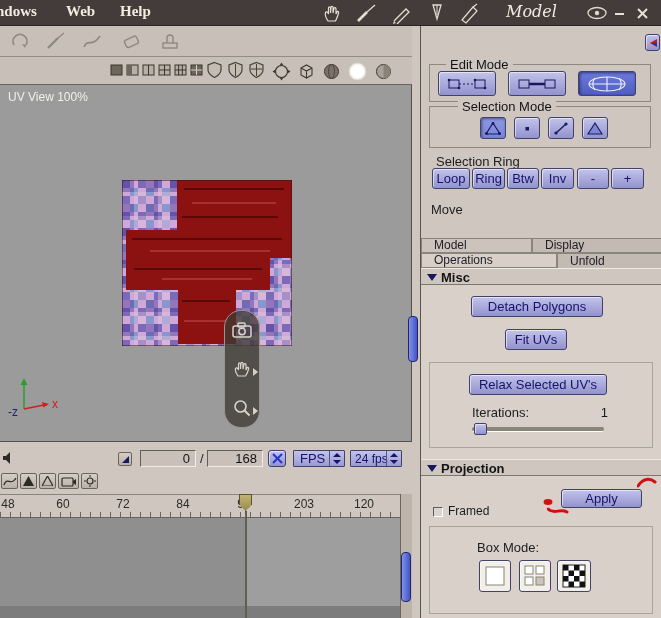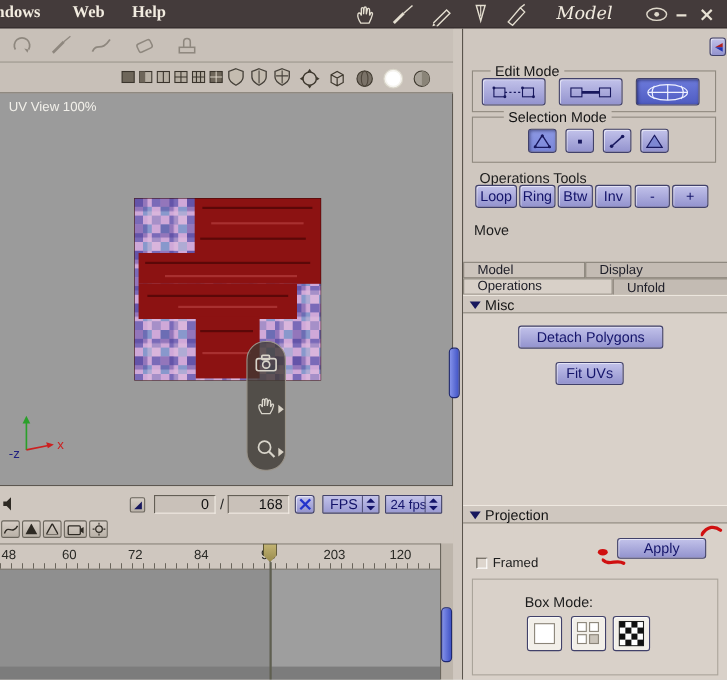--- a/index.html
+++ b/index.html
@@ -23,21 +23,21 @@
 
   .field { background:#c9c1b9; border-top:1px solid #635e55; border-left:1px solid #635e55;
            border-bottom:1px solid #f2ece4; border-right:1px solid #f2ece4;
            color:#111; display:flex; align-items:center; justify-content:flex-end; padding-right:5px; }
 
   .group { border:1px solid #8f897f; }
   .group-label { position:absolute; top:-8px; left:16px; background:#cfc7bf; padding:0 4px; font-size:13px; color:#141414; white-space:nowrap; }
 
   .sec-header { left:0; width:241px; height:17px; background:#cfc7bf; border-top:1px solid #efe9e1; border-bottom:1px solid #7d776d; }
   .tri-down { width:0; height:0; border-left:5px solid transparent; border-right:5px solid transparent; border-top:7px solid #18185e; position:absolute; left:6px; top:5px; }
-  .sec-title { position:absolute; left:20px; top:1px; font-size:13px; font-weight:normal; color:#141414; }
+  .sec-title { position:absolute; left:20px; top:1px; font-size:13px; font-weight:bold; color:#141414; }
 
   .tab { border:1px solid #8a847a; font-size:12px; line-height:13px; padding-left:12px; color:#20202a; display:flex; align-items:center; }
 
   .dd { background:linear-gradient(#c2c2ea,#9a9ad2); border:1px solid #41416a; border-radius:1px; color:#14146a; display:flex; align-items:center; }
   .dd-arrow { position:absolute; right:0; top:0; bottom:0; width:15px; border-left:1px solid #55557c; display:flex; align-items:center; justify-content:center; }
 
   .check { width:10px; height:10px; background:#ddd5cd; border-top:1px solid #635e55; border-left:1px solid #635e55; border-bottom:1px solid #fff; border-right:1px solid #fff; }
 
   .ruler-num { position:absolute; top:2px; width:28px; text-align:center; font-size:12px; color:#2a2a26; }
   .thumb-blue { background:linear-gradient(90deg,#8априм; }
@@ -446,21 +446,21 @@
             <circle cx="13" cy="2" r="1.6" fill="#18185e"></circle>
           </svg>
       </div>
       <div class="abs btn" style="left:152px;top:10px;width:26px;height:22px">
         <svg width="16" height="13">
             <path d="M8,1 L15,12 H1 Z" fill="#7d87d2" stroke="#18185e" stroke-width="1.1"></path>
           </svg>
       </div>
     </div>
 
-    <span class="abs" style="left:15px;top:128px;font-size:13px">Operations Tools</span>
+    <span class="abs" style="left:15px;top:128px;font-size:13px">Selection Ring</span>
     <div class="abs btn" style="left:11px;top:142px;width:38px;height:21px">Loop</div>
     <div class="abs btn" style="left:51px;top:142px;width:33px;height:21px">Ring</div>
     <div class="abs btn" style="left:86px;top:142px;width:32px;height:21px">Btw</div>
     <div class="abs btn" style="left:120px;top:142px;width:33px;height:21px">Inv</div>
     <div class="abs btn" style="left:156px;top:142px;width:32px;height:21px">-</div>
     <div class="abs btn" style="left:190px;top:142px;width:33px;height:21px">+</div>
 
     <span class="abs" style="left:10px;top:176px;font-size:13px">Move</span>
 
     <div class="abs tab" style="left:0;top:212px;width:111px;height:15px;background:#ccc4bc">
@@ -476,20 +476,29 @@
         <span>Unfold</span>
       </div>
 
     <div class="abs sec-header" style="top:242px">
       <i class="tri-down"></i>
       <span class="sec-title">Misc</span>
     </div>
     <div class="abs" style="left:0;top:259px;width:241px;height:174px;background:#d9d1c9">
       <div class="abs btn" style="left:50px;top:11px;width:132px;height:21px">Detach Polygons</div>
       <div class="abs btn" style="left:84px;top:44px;width:62px;height:21px">Fit UVs</div>
+      <div class="abs" style="left:8px;top:77px;width:224px;height:86px;border:1px solid #aaa49a">
+        <div class="abs btn" style="left:39px;top:11px;width:138px;height:21px">Relax Selected UV's</div>
+        <span class="abs" style="left:42px;top:42px;font-size:13px">Iterations:</span>
+        <span class="abs" style="left:150px;top:42px;width:28px;text-align:right;font-size:13px">1</span>
+        <div class="abs" style="left:42px;top:60px;width:132px;height:12px">
+          <div class="abs" style="left:0;top:4px;width:132px;height:5px;background:#8a847a;border-bottom:1px solid #fff;border-radius:2px"></div>
+          <div class="abs btn" style="left:2px;top:0;width:13px;height:12px;border-radius:2px"></div>
+        </div>
+      </div>
     </div>
 
     <div class="abs sec-header" style="top:433px">
       <i class="tri-down"></i>
       <span class="sec-title">Projection</span>
     </div>
     <div class="abs" style="left:0;top:450px;width:241px;height:142px;background:#d9d1c9">
       <div class="abs btn" style="left:140px;top:13px;width:81px;height:19px">Apply</div>
 
       <span class="abs" style="left:121px;top:19px;z-index:7">

